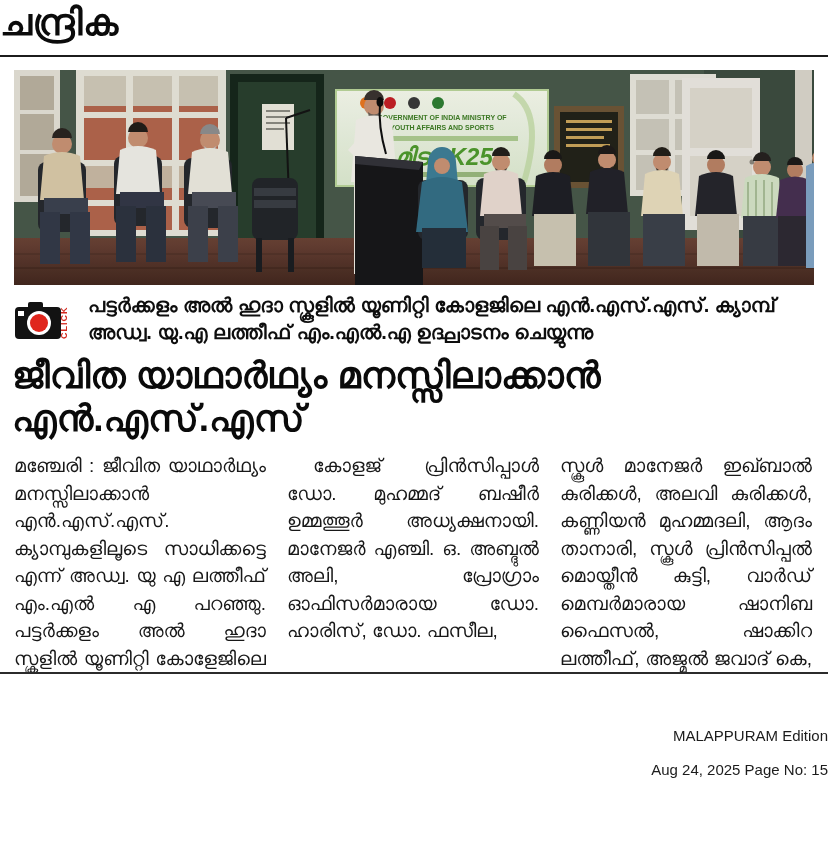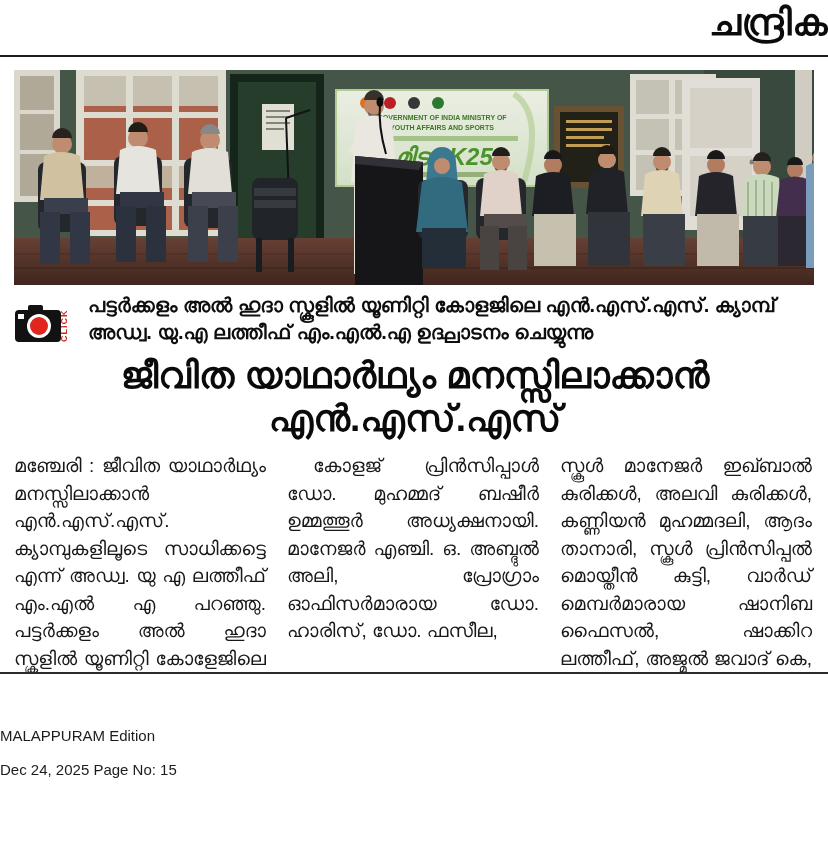--- a/index.html
+++ b/index.html
@@ -1,40 +1,40 @@
 <!DOCTYPE html>
 <html><head>
 <meta charset="utf-8">
 <style>
   html,body{margin:0;padding:0;background:#ffffff;}
   .page{position:relative;width:828px;height:844px;background:#ffffff;overflow:hidden;
         font-family:"Liberation Sans","DejaVu Sans",sans-serif;color:#111;}
   
-  .masthead{position:absolute;top:2px;left:0;width:828px;text-align:right;
+  .masthead{position:absolute;top:2px;left:0;width:828px;text-align:left;
             font-size:37px;font-weight:bold;color:#0b0b0b;letter-spacing:0.5px;}
   .rule-top{position:absolute;top:55px;left:0;width:828px;height:2px;background:#1c1c1c;}
   
   .photo{position:absolute;top:70px;left:14px;width:800px;height:215px;background:#48594a;}
   .photo svg{display:block;}
   
-  .caption{position:absolute;top:292px;left:14px;width:800px;display:flex;gap:12px;align-items:flex-end;}
+  .caption{position:absolute;top:292px;left:14px;width:800px;display:flex;gap:12px;align-items:center;}
   .cam-wrap{flex:0 0 62px;display:flex;align-items:center;padding-top:4px;}
   .caption-text{font-weight:bold;font-size:20px;line-height:27px;color:#0e0e0e;}
   
   .headline{position:absolute;top:354px;left:12px;width:806px;
-            font-size:37px;line-height:43px;font-weight:800;color:#0a0a0a;text-align:center;}
+            font-size:37px;line-height:43px;font-weight:800;color:#0a0a0a;}
   
   .body-cols{position:absolute;top:452px;left:14px;width:800px;height:222px;
              display:flex;gap:21px;overflow:hidden;}
   .col{width:252px;font-size:19px;line-height:27.5px;text-align:justify;color:#181818;}
   .col p{margin:0;}
   .col p.indent{text-indent:26px;}
   .rule-article{position:absolute;top:672px;left:0;width:828px;height:2px;background:#2b2b2b;}
   
-  .footer-line{position:absolute;left:0;width:828px;text-align:left;
+  .footer-line{position:absolute;left:0;width:828px;text-align:right;
                font-size:15px;color:#1c1c1c;}
   .f1{top:727px;} .f2{top:761px;} .f3{top:795px;}
 </style>
 </head>
 <body>
 
 <div class="page">
 
   <div class="masthead">ചന്ദ്രിക</div>
   <div class="rule-top"></div>
@@ -276,15 +276,15 @@
       <p class="indent">കോളജ് പ്രിൻസിപ്പാൾ ഡോ. മുഹമ്മദ് ബഷീർ ഉമ്മത്തൂർ അധ്യക്ഷനായി. മാനേജർ എഞ്ചി. ഒ. അബ്ദുൽ അലി, പ്രോഗ്രാം ഓഫിസർമാരായ ഡോ. ഹാരിസ്, ഡോ. ഫസീല,</p>
     </div>
     <div class="col">
       <p>സ്കൂൾ മാനേജർ ഇഖ്ബാൽ കുരിക്കൾ, അലവി കുരിക്കൾ, കണ്ണിയൻ മുഹമ്മദലി, ആദം താനാരി, സ്കൂൾ പ്രിൻസിപ്പൽ മൊയ്തീൻ കുട്ടി, വാർഡ് മെമ്പർമാരായ ഷാനിബ ഫൈസൽ, ഷാക്കിറ ലത്തീഫ്, അജ്മൽ ജവാദ് കെ, ഷബാബ് പി, ഫാസിൽ എ എം, ഷഫീഖ് കെ എൻ. പ്രസംഗിച്ചു</p>
     </div>
   </div>
 
   <div class="rule-article"></div>
 
   <div class="footer-line f1">MALAPPURAM Edition</div>
-  <div class="footer-line f2">Dec 24, 2025 Page No: 15</div>
+  <div class="footer-line f2">Aug 24, 2025 Page No: 15</div>
 
 </div>
 
 </body></html>

